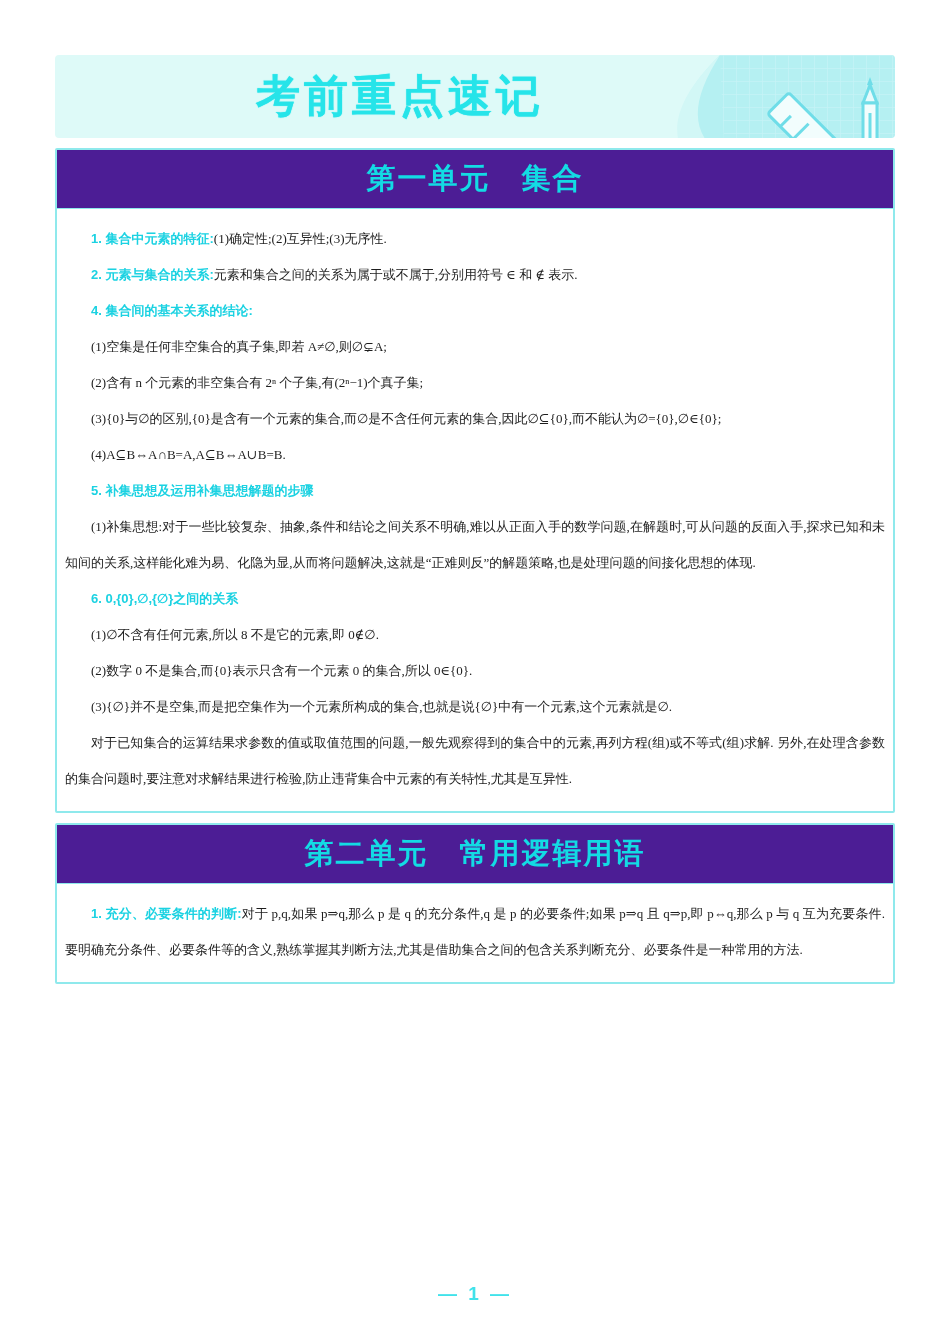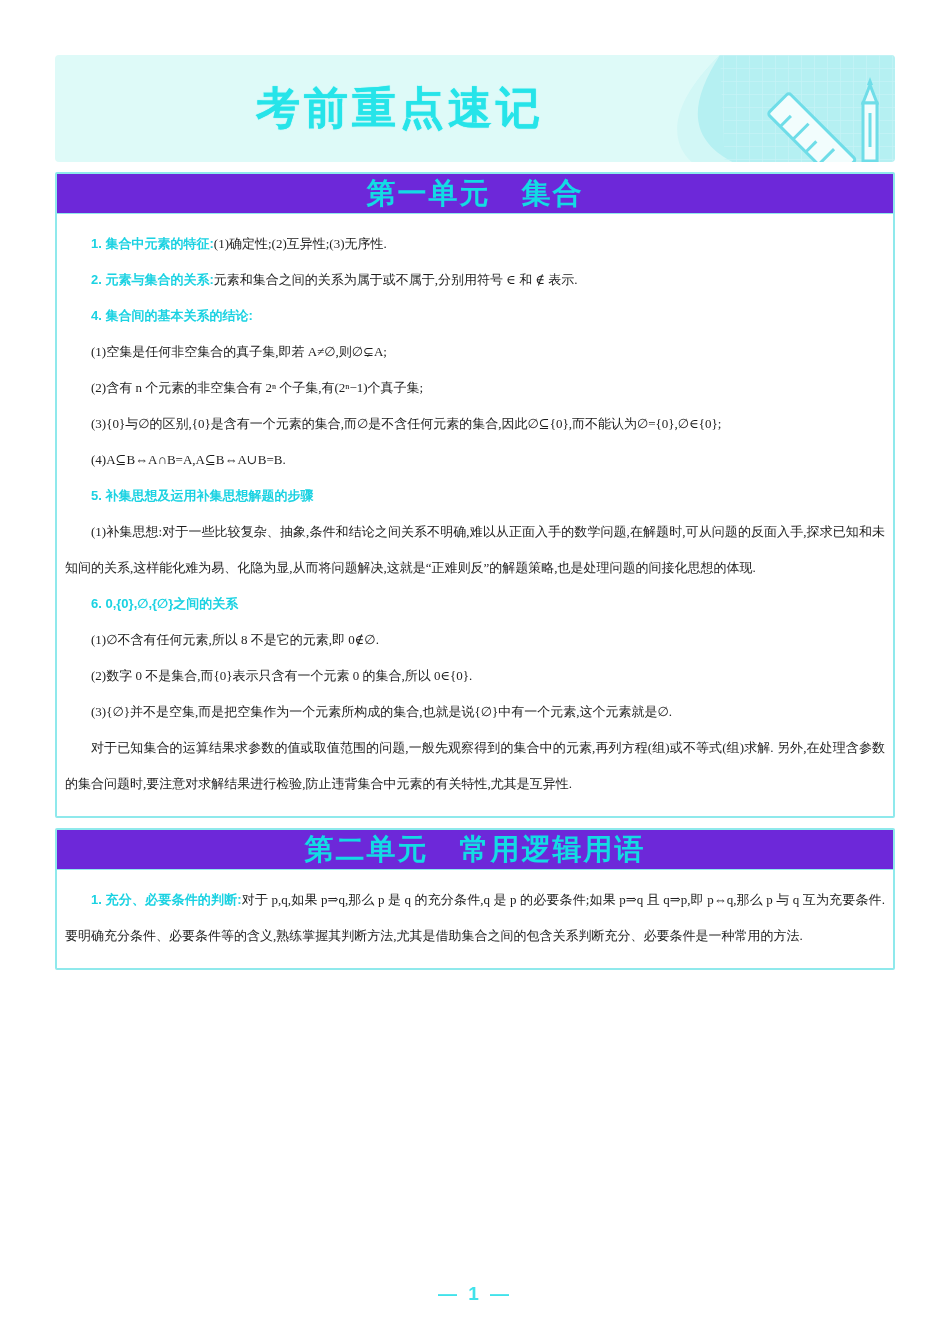--- a/index.html
+++ b/index.html
@@ -11,21 +11,21 @@
     font-family: "Liberation Serif", "DejaVu Serif", serif;
     color: #1a1a1a;
     overflow: hidden;
   }
   .page { position: absolute; left: 55px; top: 0; width: 840px; }
 
   
   .banner {
     position: relative;
     margin-top: 55px;
-    height: 107px;
+    height: 83px;
     background: #defaf8;
     border-radius: 4px;
     overflow: hidden;
   }
   .banner-title {
     position: absolute;
     left: 0; right: 150px; top: 0; bottom: 0;
     display: flex; align-items: center; justify-content: center;
     font-family: "Liberation Sans", "DejaVu Sans", sans-serif;
     font-weight: bold;
@@ -38,23 +38,23 @@
 
   
   .unit-box {
     border: 2px solid #8fe9ec;
     border-radius: 2px;
     background: #ffffff;
     margin-top: 10px;
   }
   .unit-box.first { margin-top: 10px; }
   .unit-header {
-    background: #6d28d9;
+    background: #4c1d95;
     border-bottom: 1.5px solid #8fe9ec;
-    height: 40px;
+    height: 59px;
     display: flex; align-items: center; justify-content: center;
     font-family: "Liberation Sans", "DejaVu Sans", sans-serif;
     font-weight: bold;
     font-size: 29px;
     letter-spacing: 2px;
     color: #13dbe4;
   }
   .unit-body { padding: 12px 8px 14px 8px; }
   .para {
     font-size: 13px;

